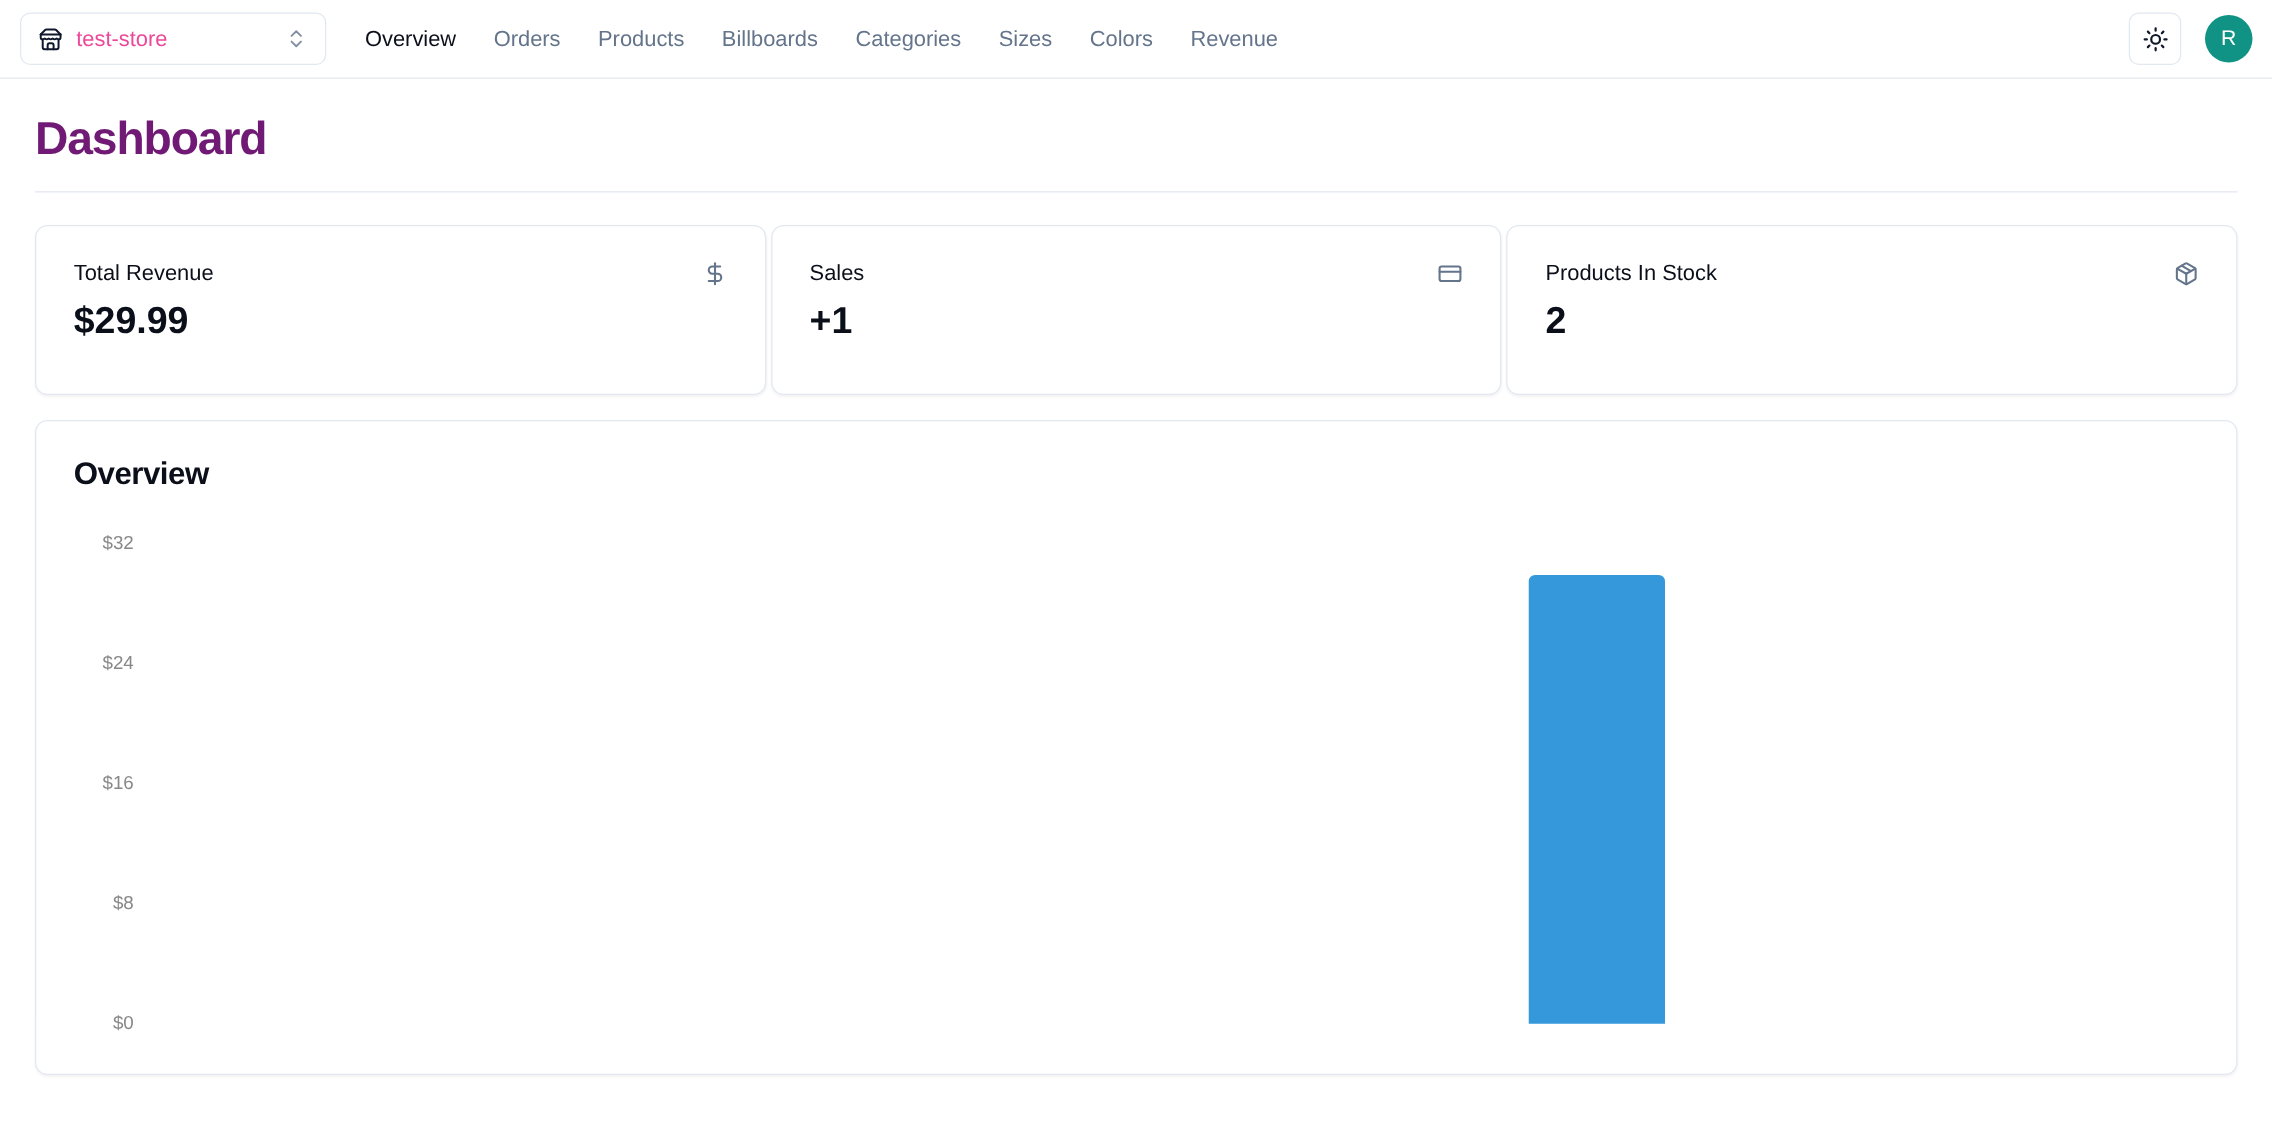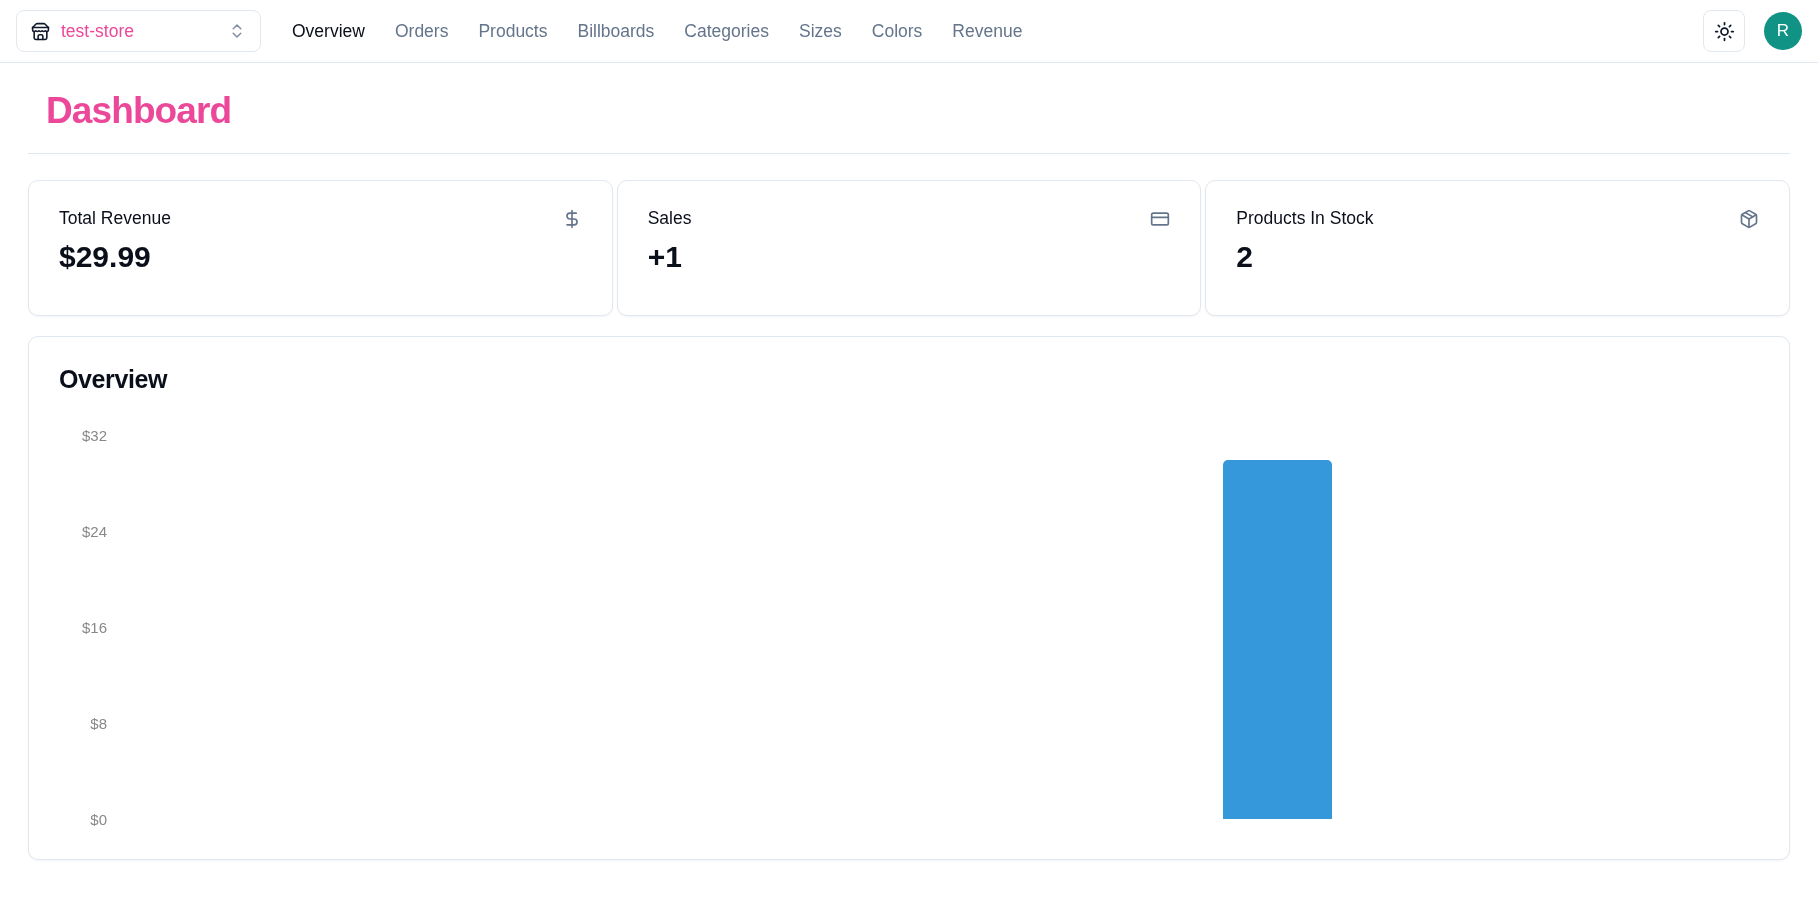--- a/index.html
+++ b/index.html
@@ -44,21 +44,21 @@
     width: 38px; height: 38px; border-radius: 50%;
     background: #109384; color: #ffffff;
     display: flex; align-items: center; justify-content: center;
     font-size: 17px; font-weight: 400; cursor: pointer;
   }
 
   
   main.content { padding: 26px 28px 0; }
   h1.page-title {
     font-size: 37px; font-weight: 700; letter-spacing: -0.9px;
-    color: #ec4899; line-height: 1.2; margin-left: 18px;
+    color: #701a75; line-height: 1.2;
   }
   p.page-subtitle { font-size: 17.5px; color: #64748b; margin-top: 5px; }
   .separator { height: 1px; background: #e2e8f0; margin: 20px 0 26px; }
 
   
   .stats-row { display: grid; grid-template-columns: repeat(3, 1fr); gap: 4px; }
   .card {
     background: #fff; border: 1px solid #e2e8f0; border-radius: 10px;
     box-shadow: 0 1px 2px rgba(0,0,0,0.05);
   }

